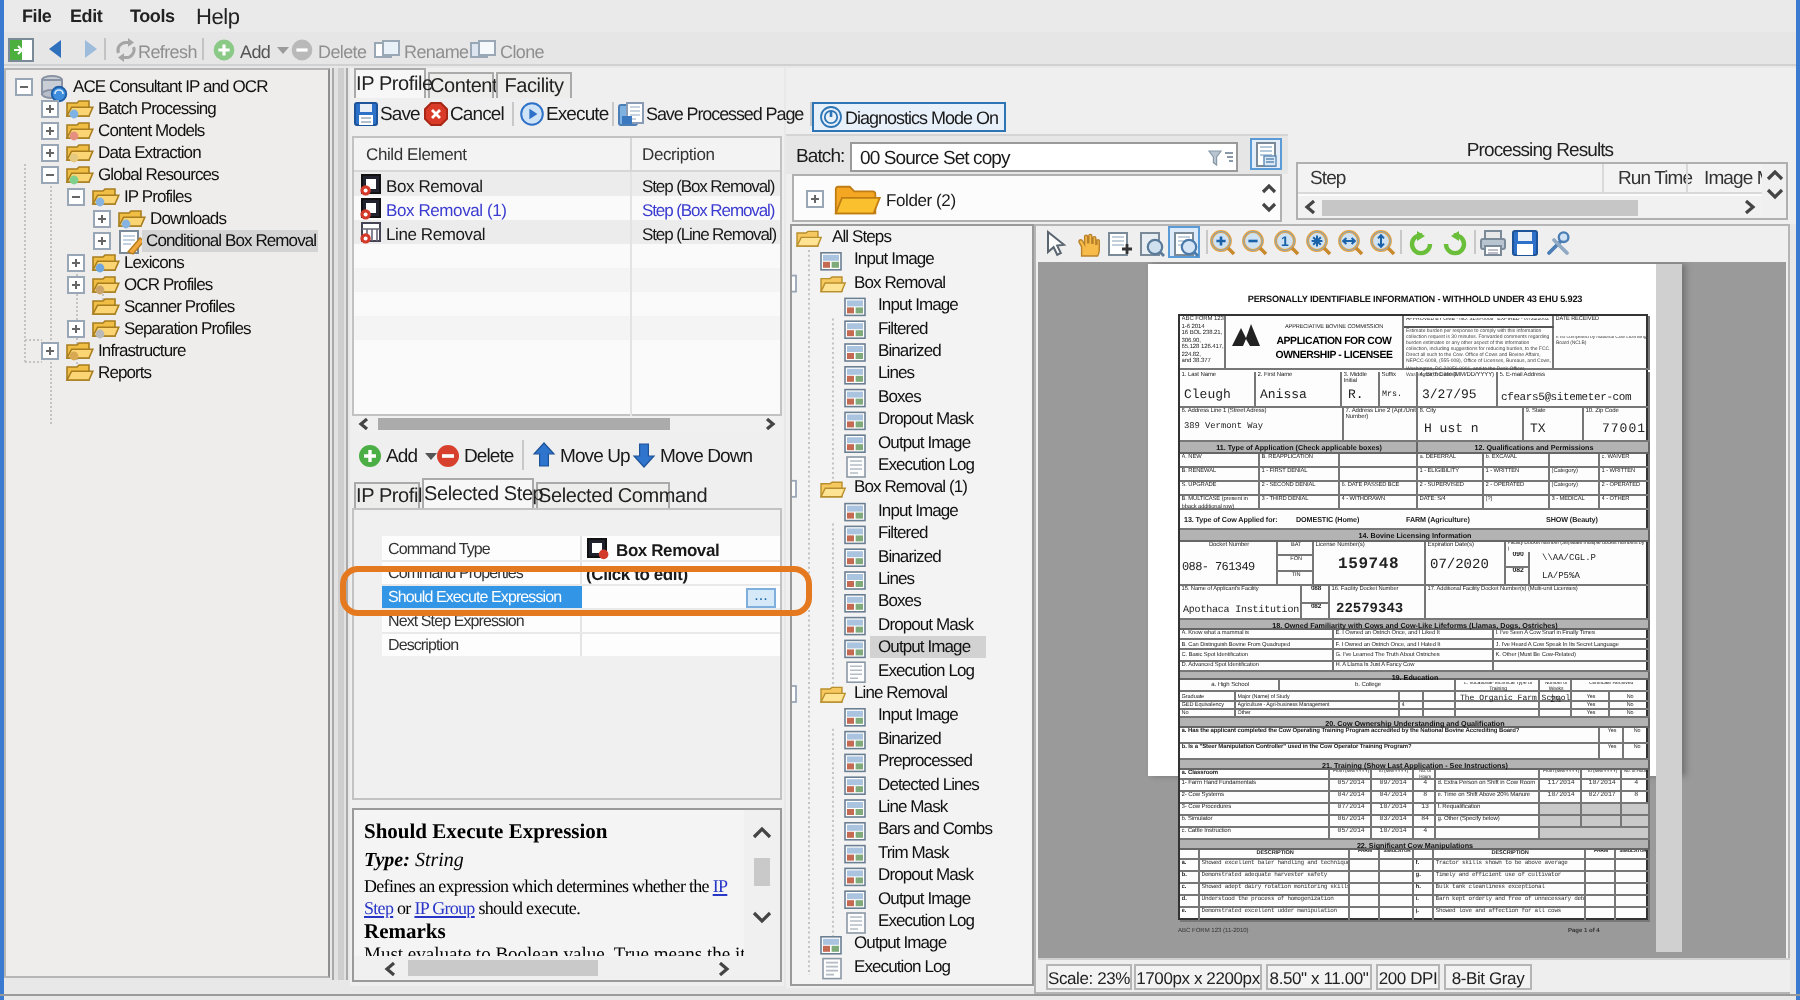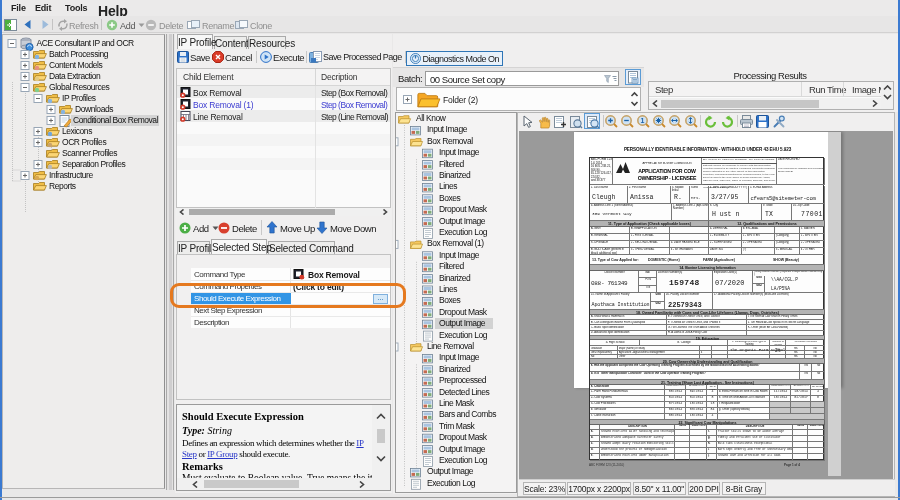--- a/index.html
+++ b/index.html
@@ -29,21 +29,21 @@
 
 <div class="ab" style="left:0;top:0;width:2px;height:500px;background:#3b7ad1"></div>
 <div class="ab" style="left:898px;top:0;width:2px;height:500px;background:#3b7ad1"></div>
 <div class="ab" style="left:0;top:497px;width:900px;height:1px;background:#9b9b9b"></div>
 
 
 <div class="ab f11" style="left:2px;top:0;width:896px;height:16px;background:#ebeaea">
  <span class="ab" style="left:9px;top:3px;font-weight:bold;color:#222;font-size:9px;letter-spacing:-0.2px">File</span>
  <span class="ab" style="left:33px;top:3px;font-weight:bold;color:#222;font-size:9px;letter-spacing:-0.2px">Edit</span>
  <span class="ab" style="left:63px;top:3px;font-weight:bold;color:#222;font-size:9px;letter-spacing:-0.2px">Tools</span>
- <span class="ab" style="left:96px;top:3px;font-weight:bold;color:#222;font-size:14px;letter-spacing:-0.2px">Help</span>
+ <span class="ab" style="left:96px;top:3px;font-weight:normal;color:#222;font-size:11px;letter-spacing:-0.2px">Help</span>
 </div>
 
 
 <div class="ab" style="left:2px;top:16px;width:896px;height:17px;background:#e7e6e6;border-bottom:1px solid #d2d1d1" id="toptb">
  <svg class="ab" style="left:2px;top:2px" width="13" height="13">
       <rect x="0.5" y="1.5" width="12" height="11" fill="#fff" stroke="#7a8a99"></rect>
       <rect x="1" y="2" width="6" height="10" fill="#4caf3e"></rect>
       <path d="M3 7h4M5 5l2 2-2 2" stroke="#fff" stroke-width="1" fill="none"></path>
     </svg>
  <svg class="ab" style="left:20px;top:3px" width="11" height="11">
@@ -179,21 +179,21 @@
 <div class="ab treetxt" style="left:46.0px;top:146px">Reports</div>
 </div>
 
 <div class="ab" style="left:166px;top:34px;width:8px;height:456px;background:#e3e2e2;border-left:1px solid #a9a9a9;border-right:1px solid #a9a9a9"></div><div class="ab" style="left:169px;top:34px;width:3px;height:456px;background:#cfcecf"></div>
 
 
 <div class="ab" style="left:175px;top:34px;width:217px;height:459px;background:#f0efef" id="mainpanel">
 
  <div class="ab tab tabact" style="left:2px;top:0px;width:36px;height:15px">IP Profile</div>
  <div class="ab tab" style="left:39px;top:1.5px;width:33px;height:13.5px">Contents</div>
- <div class="ab tab" style="left:73px;top:1.5px;width:38px;height:13.5px">Resources</div>
+ <div class="ab tab" style="left:73px;top:1.5px;width:38px;height:13.5px">Facility</div>
 
  <div class="ab" style="left:1px;top:34px;width:215px;height:140px;background:#fafafa;border:1px solid #c2c2c2">
   <div class="ab" style="left:0;top:0;width:213px;height:17px;background:#f4f3f3;border-bottom:1px solid #d6d6d6">
    <span class="ab f8" style="left:6px;top:3px;color:#333">Child Element</span>
    <span class="ab f8" style="left:144px;top:3px;color:#333">Decription</span>
    <div class="ab" style="left:138px;top:0;width:1px;height:17px;background:#d6d6d6"></div>
   </div>
   <div class="ab" style="left:0;top:17px;width:213px;height:12px;background:#ececec"></div>
   <div class="ab" style="left:0;top:41px;width:213px;height:12px;background:#ececec"></div>
   <div class="ab" style="left:0;top:65px;width:213px;height:12px;background:#f4f4f4"></div>
@@ -457,21 +457,21 @@
 <use href="#simg" x="26" y="286.5"></use>
 <use href="#simg" x="26" y="297.9"></use>
 <use href="#simg" x="26" y="309.3"></use>
 <use href="#simg" x="26" y="320.7"></use>
 <use href="#simg" x="26" y="332.1"></use>
 <use href="#slog" x="27" y="343.0"></use>
 <use href="#simg" x="14" y="354.9"></use>
 <use href="#slog" x="15" y="365.8"></use>
 </svg>
 <div class="ab" style="left:39px;top:205.5px;width:58px;height:11px;background:#d2d2d2"></div>
-<div class="ab treetxt" style="left:20.0px;top:0.5px">All Know</div>
+<div class="ab treetxt" style="left:20.0px;top:0.5px">All Steps</div>
 <div class="ab treetxt" style="left:31.0px;top:11.9px">Input Image</div>
 <div class="ab treetxt" style="left:31.0px;top:23.3px">Box Removal</div>
 <div class="ab treetxt" style="left:43.0px;top:34.7px">Input Image</div>
 <div class="ab treetxt" style="left:43.0px;top:46.1px">Filtered</div>
 <div class="ab treetxt" style="left:43.0px;top:57.5px">Binarized</div>
 <div class="ab treetxt" style="left:43.0px;top:68.9px">Lines</div>
 <div class="ab treetxt" style="left:43.0px;top:80.3px">Boxes</div>
 <div class="ab treetxt" style="left:43.0px;top:91.7px">Dropout Mask</div>
 <div class="ab treetxt" style="left:43.0px;top:103.1px">Output Image</div>
 <div class="ab treetxt" style="left:43.0px;top:114.5px">Execution Log</div>

